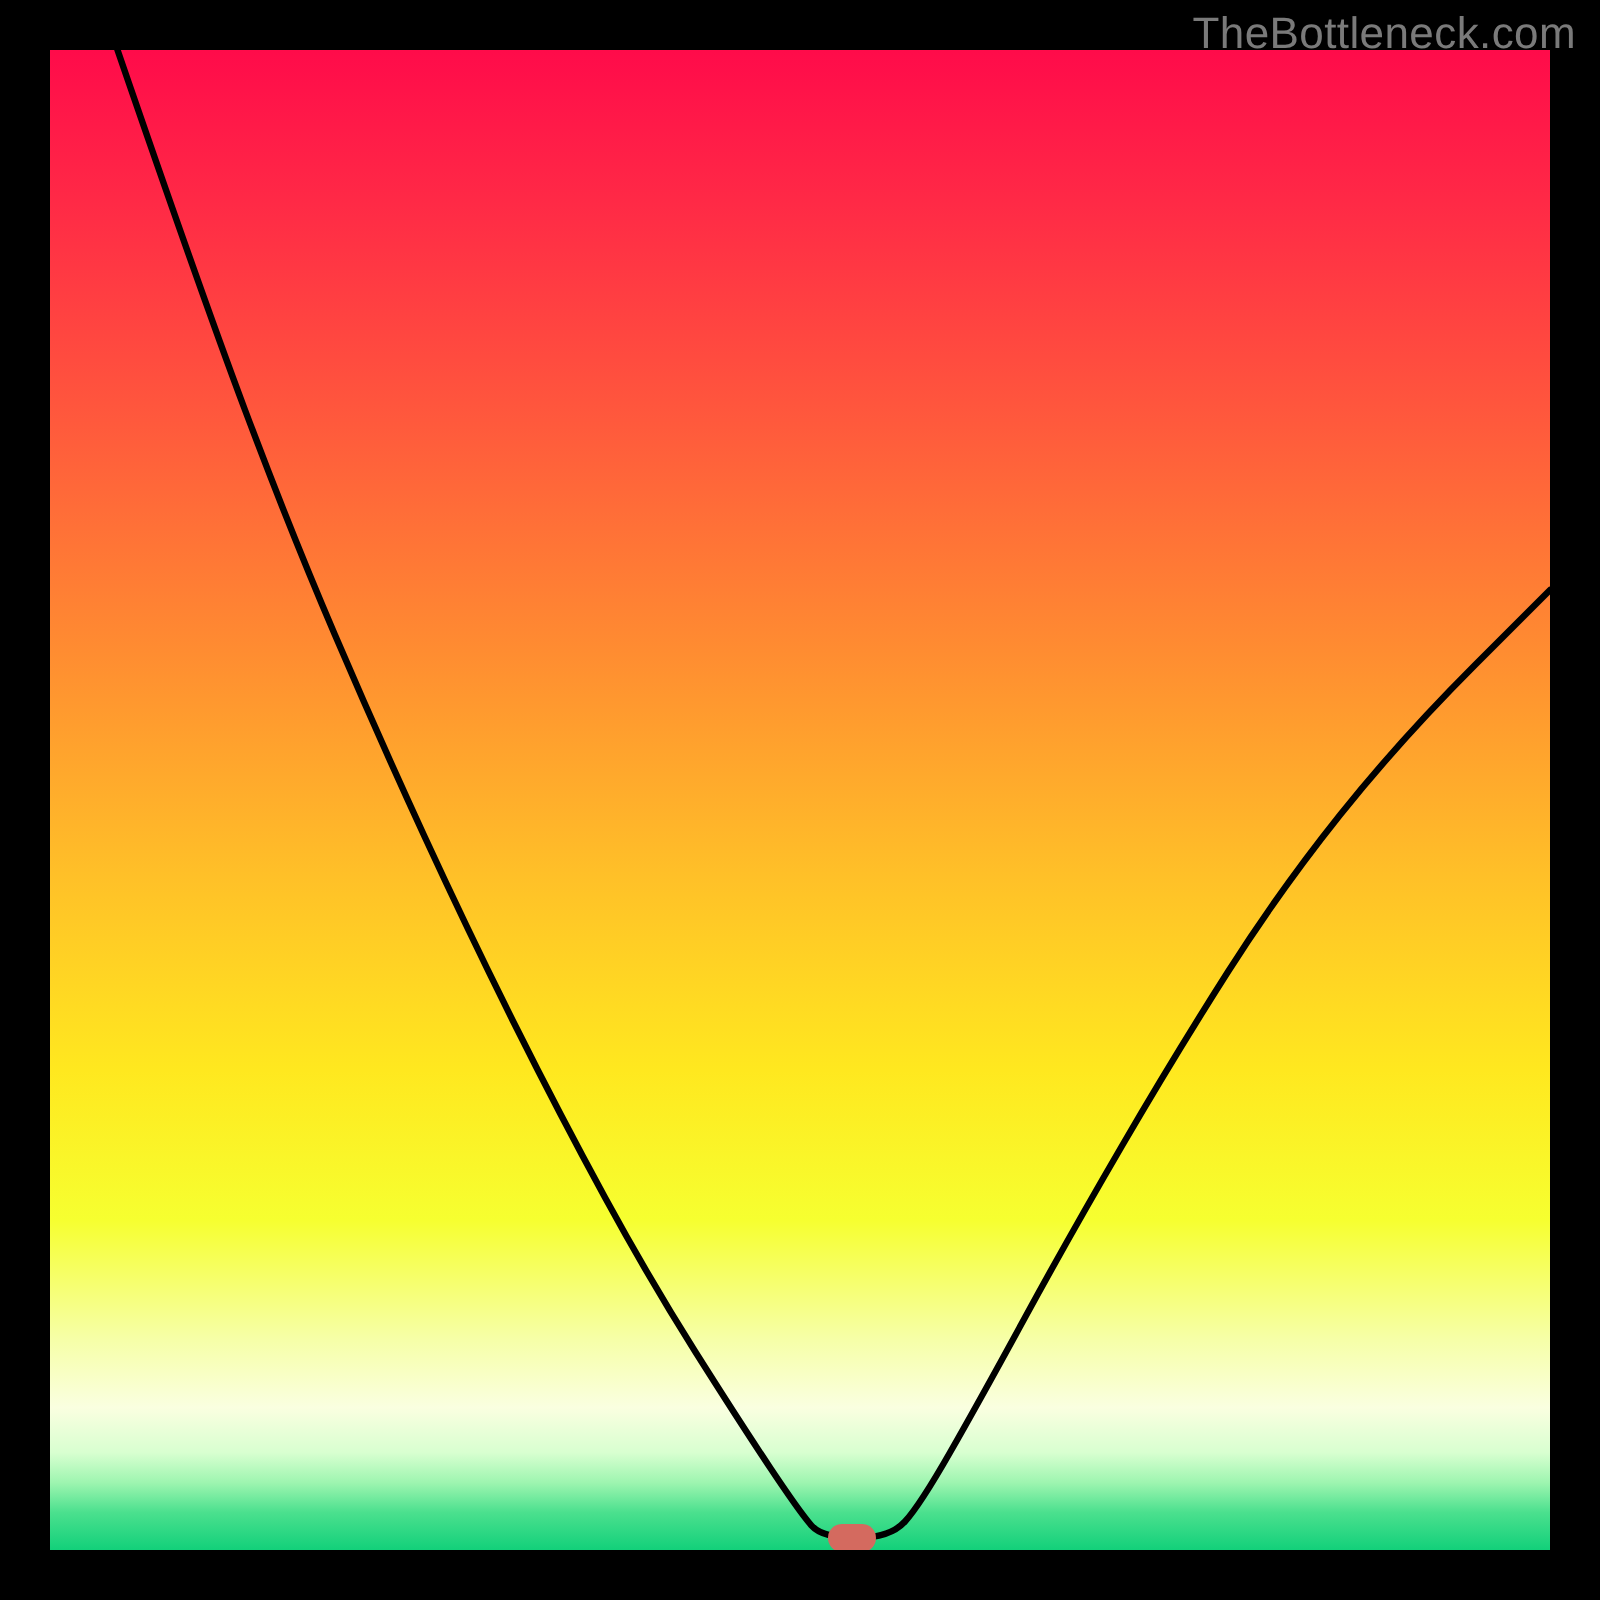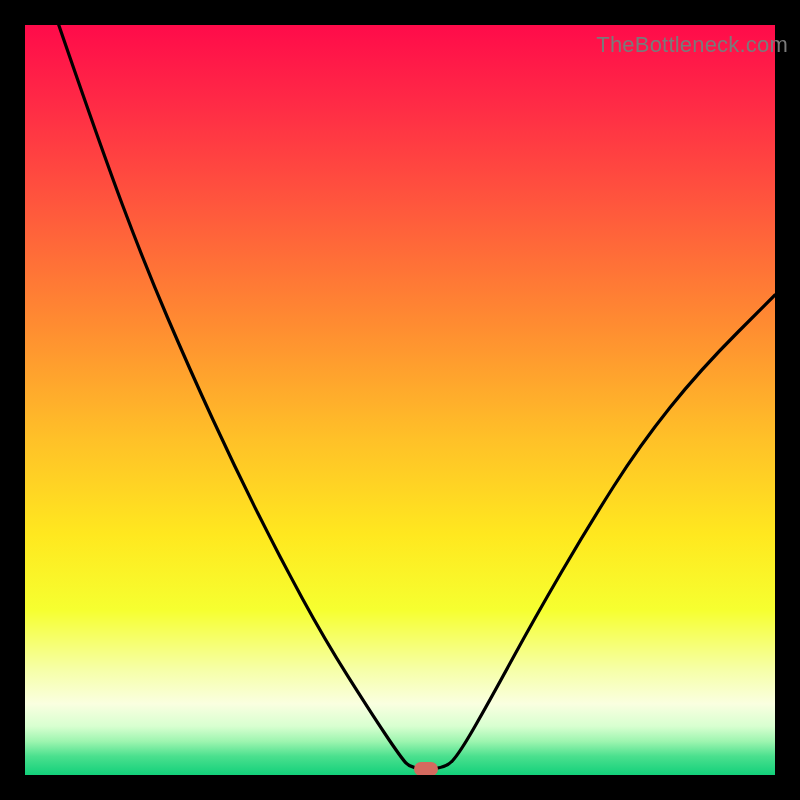--- a/index.html
+++ b/index.html
@@ -46,21 +46,20 @@
   .watermark {
     position: absolute;
     top: 4px;
     right: 12px;
     font-family: Arial, Helvetica, sans-serif;
     font-size: 22px;
     font-weight: 500;
     color: #7a7a7a;
     letter-spacing: 0.2px;
     user-select: none;
-    margin-top: 28px;
   }
 </style>
 </head>
 <body>
 
 <div class="frame">
 
   <div class="plot-area">
     <svg class="gradient" viewBox="0 0 750 750" preserveAspectRatio="none">
       <defs>

